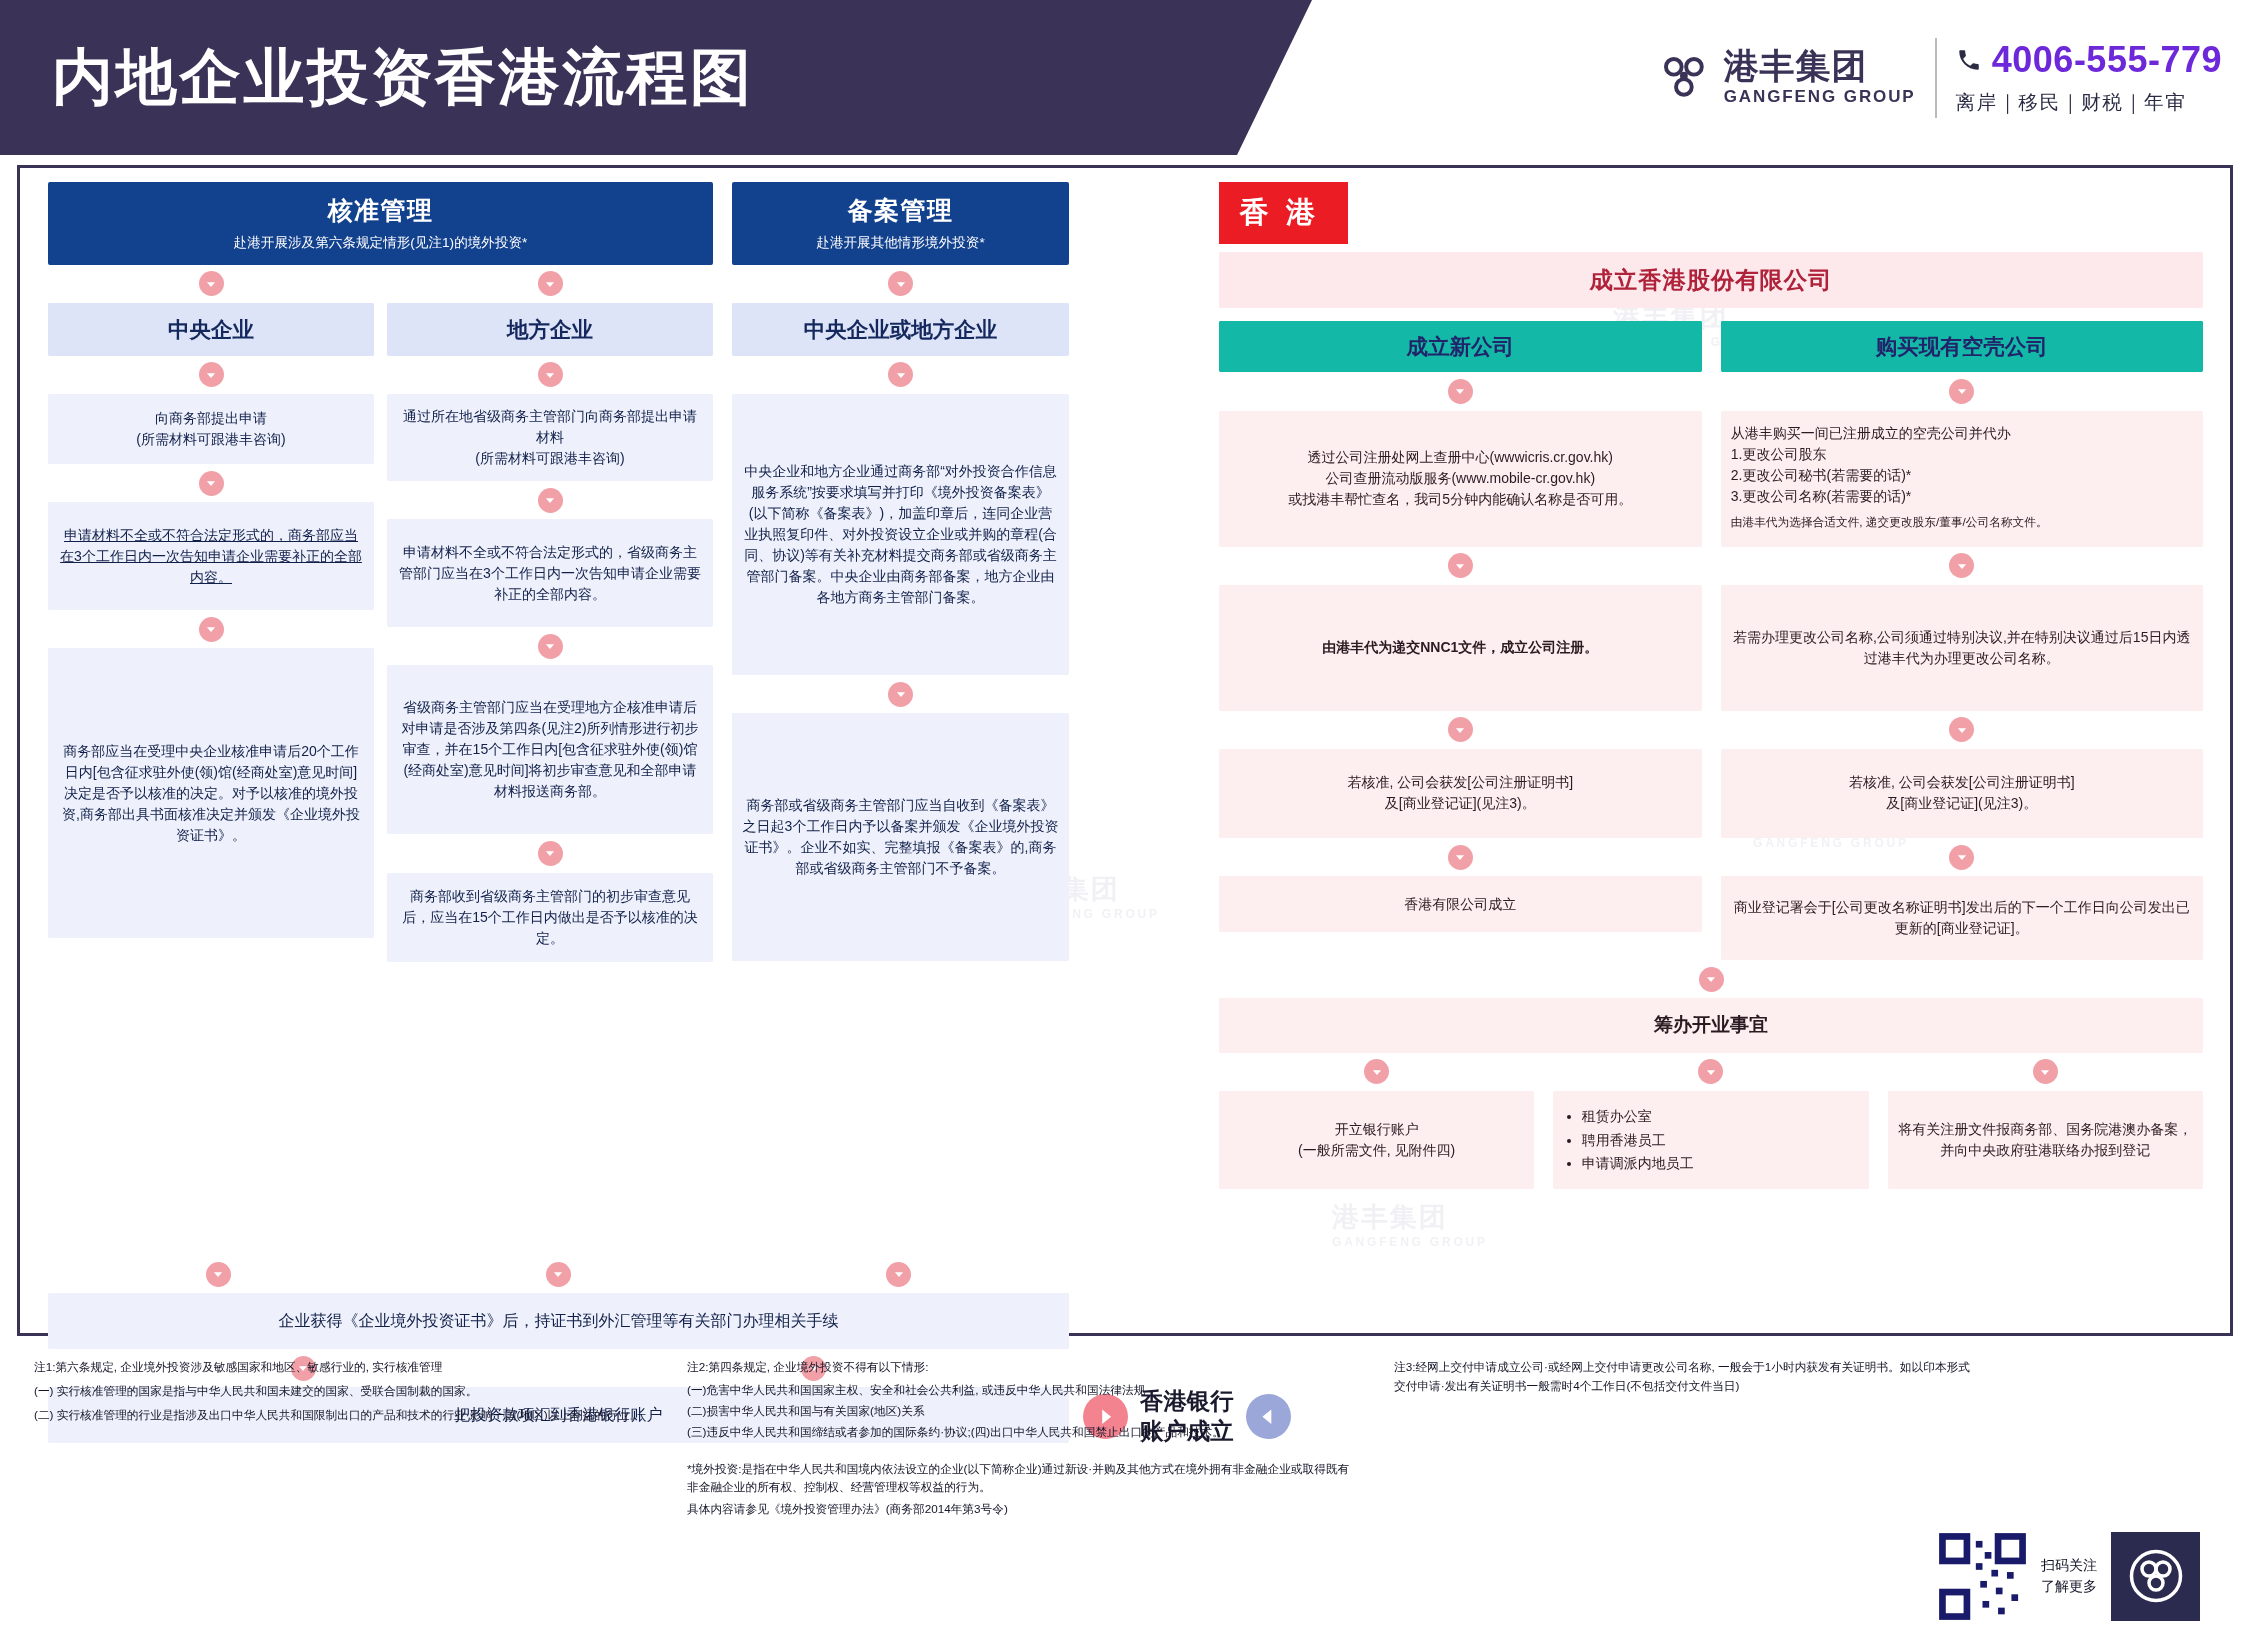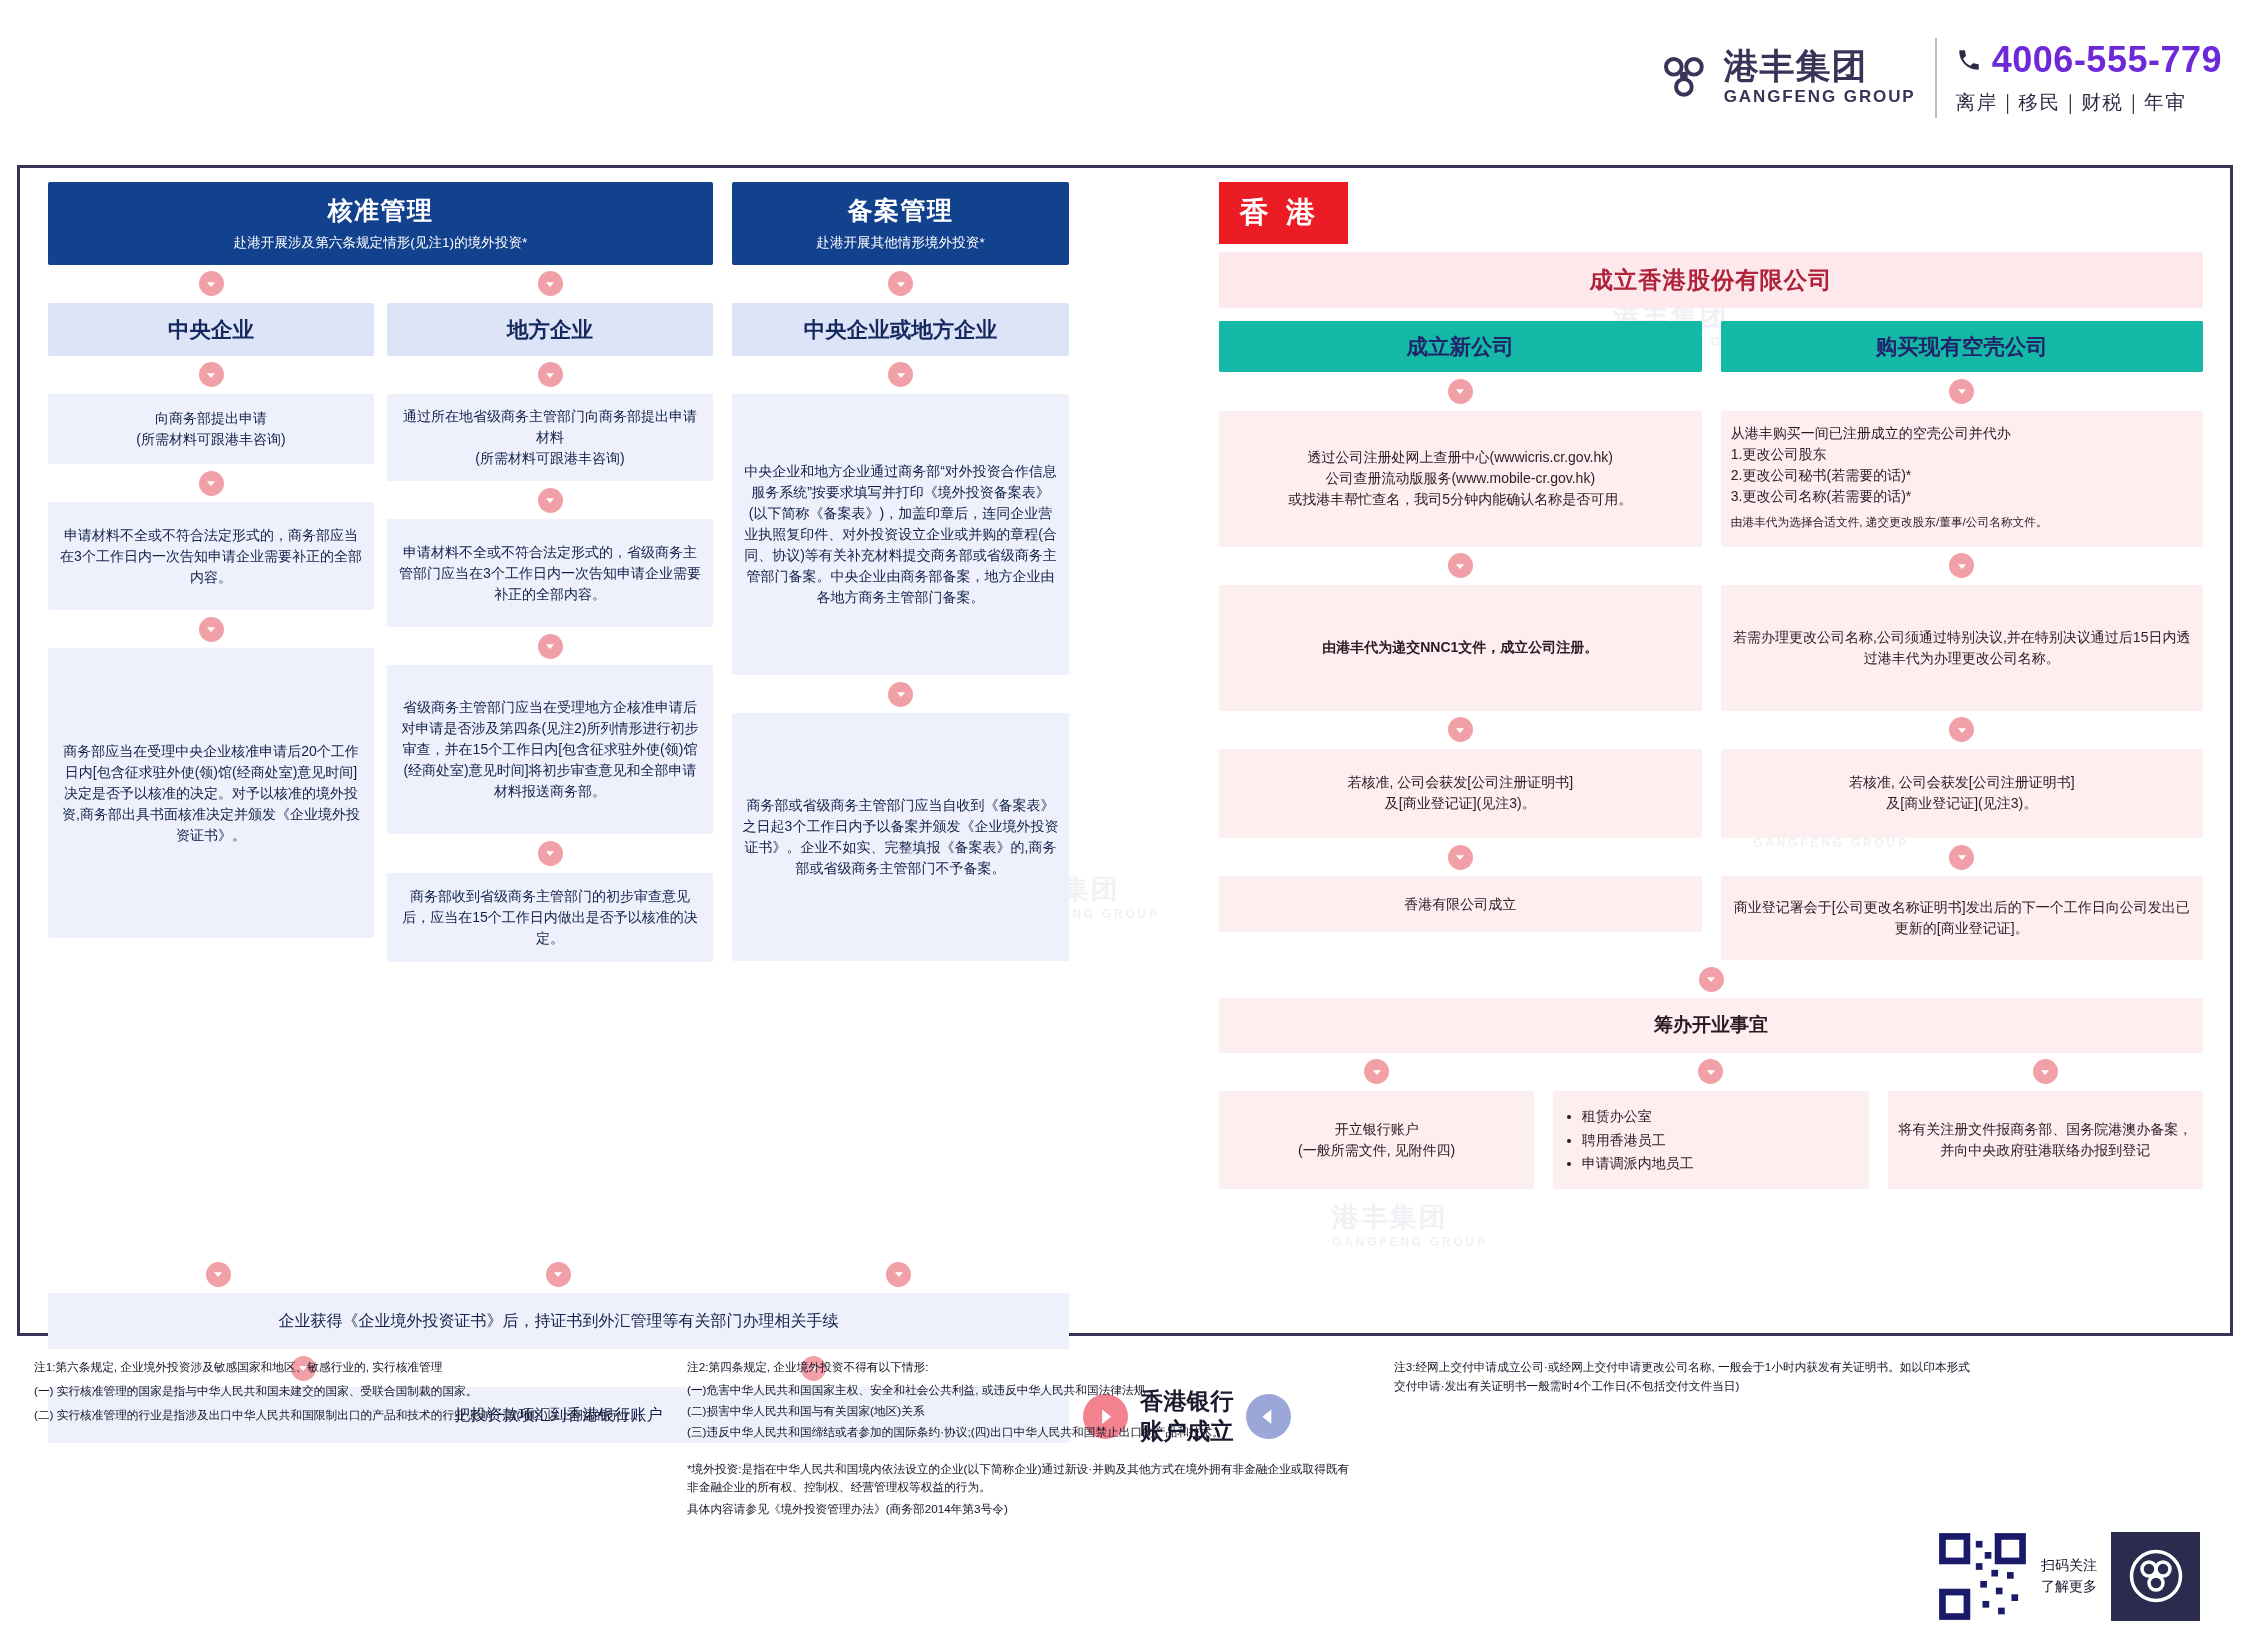--- a/index.html
+++ b/index.html
@@ -184,20 +184,23 @@
   .qr { width: 89px; height:89px; background:#fff; position:relative; }
   .qr-cap { font-size: 14px; line-height:1.5; color:#141428; }
 
   ul.tight { margin: 0; padding-left: 18px; text-align:left; }
   ul.tight li { margin: 2.8px 0; }
 </style>
 </head>
 <body>
 
 <div class="header">
+  <div class="header-banner">
+    <div class="header-title">内地企业投资香港流程图</div>
+  </div>
   <div class="brand-block">
     <div class="logo-wrap">
       <svg class="logo-mark" viewBox="0 0 100 100">
         <circle cx="30" cy="30" r="14" fill="none" stroke="#3b3357" stroke-width="7"></circle>
         <circle cx="66" cy="30" r="14" fill="none" stroke="#3b3357" stroke-width="7"></circle>
         <circle cx="48" cy="66" r="14" fill="none" stroke="#3b3357" stroke-width="7"></circle>
         <circle cx="48" cy="46" r="7" fill="#3b3357"></circle>
       </svg>
       <div>
         <div class="logo-text-main">港丰集团</div>
@@ -247,21 +250,21 @@
               <path d="M12 17l-7-8h14z"></path>
             </svg>
           </div>
         <div class="box-blue" style="min-height:70px; display:flex; align-items:center; justify-content:center; white-space:pre-line;">向商务部提出申请
 (所需材料可跟港丰咨询)</div>
         <div class="arw">
             <svg viewBox="0 0 24 24">
               <path d="M12 17l-7-8h14z"></path>
             </svg>
           </div>
-        <div class="box-blue" style="min-height:108px; display:flex; align-items:center; justify-content:center;">申请材料不全或不符合法定形式的，商务部应当在3个工作日内一次告知申请企业需要补正的全部内容。</div>
+        <div class="box-blue" style="min-height:108px; display:flex; align-items:center; justify-content:center;text-decoration:underline;">申请材料不全或不符合法定形式的，商务部应当在3个工作日内一次告知申请企业需要补正的全部内容。</div>
         <div class="arw">
             <svg viewBox="0 0 24 24">
               <path d="M12 17l-7-8h14z"></path>
             </svg>
           </div>
         <div class="box-blue" style="min-height:290px; display:flex; align-items:center; justify-content:center;">商务部应当在受理中央企业核准申请后20个工作日内[包含征求驻外使(领)馆(经商处室)意见时间]决定是否予以核准的决定。对予以核准的境外投资,商务部出具书面核准决定并颁发《企业境外投资证书》。</div>
       </div>
 
       <div style="flex:1;">
         <div class="arw">

